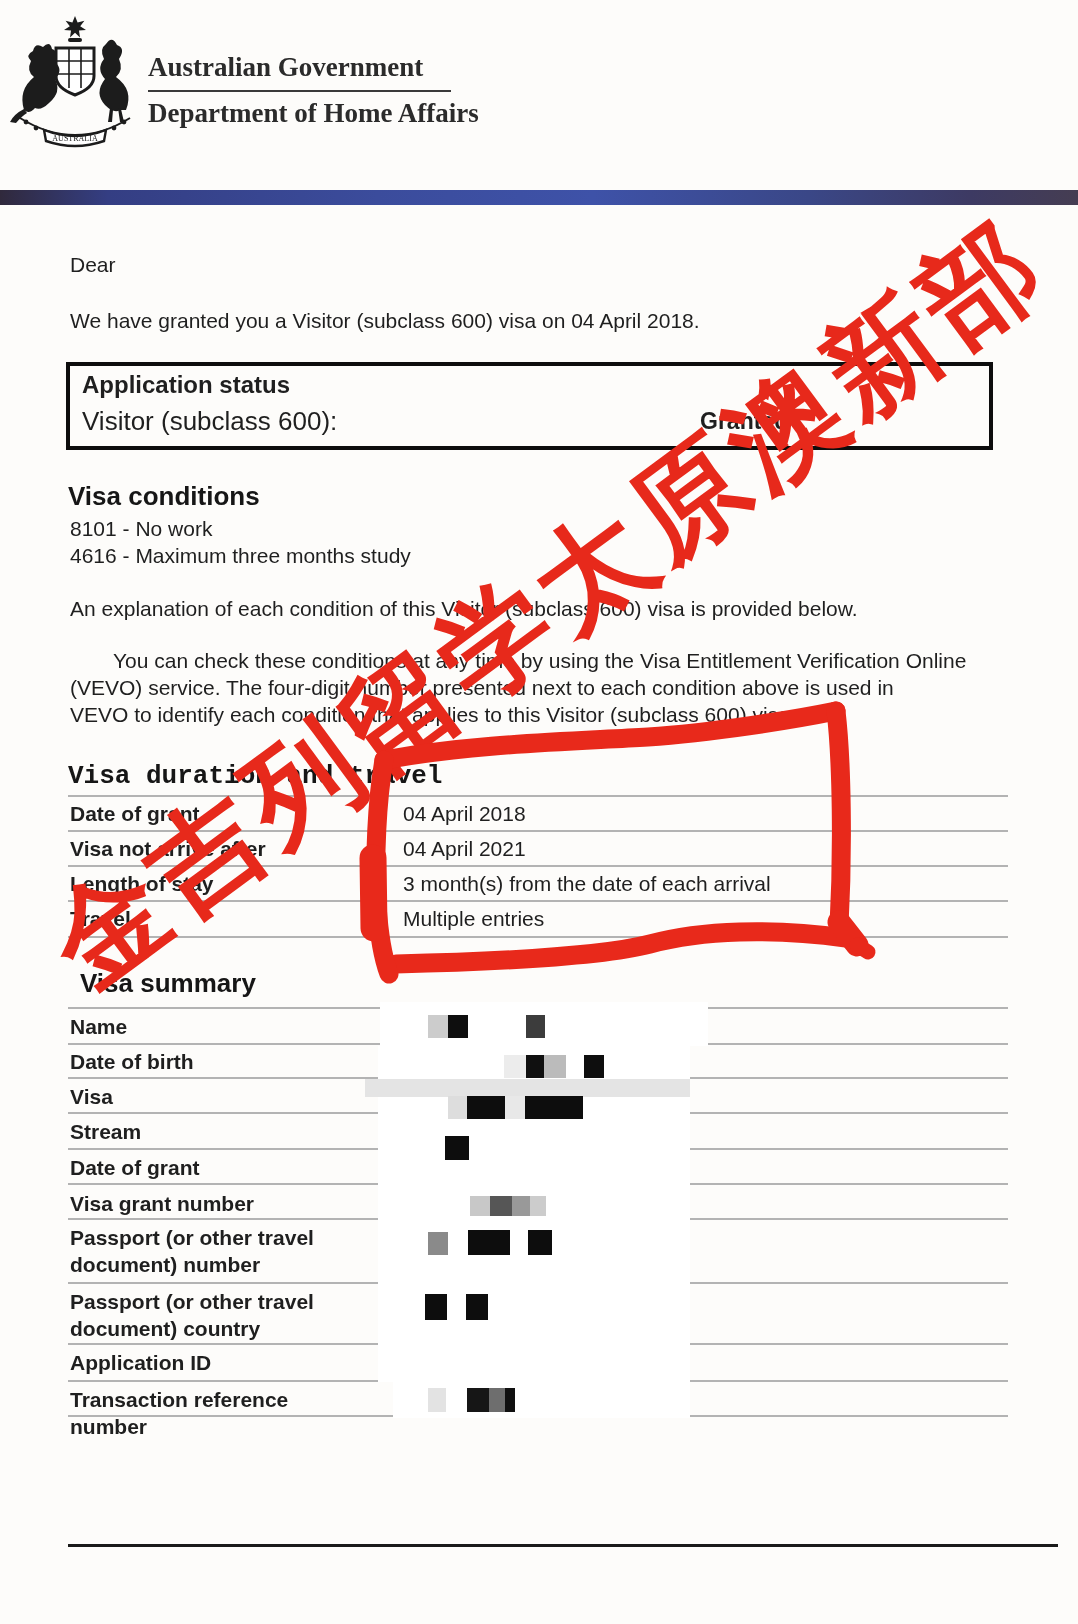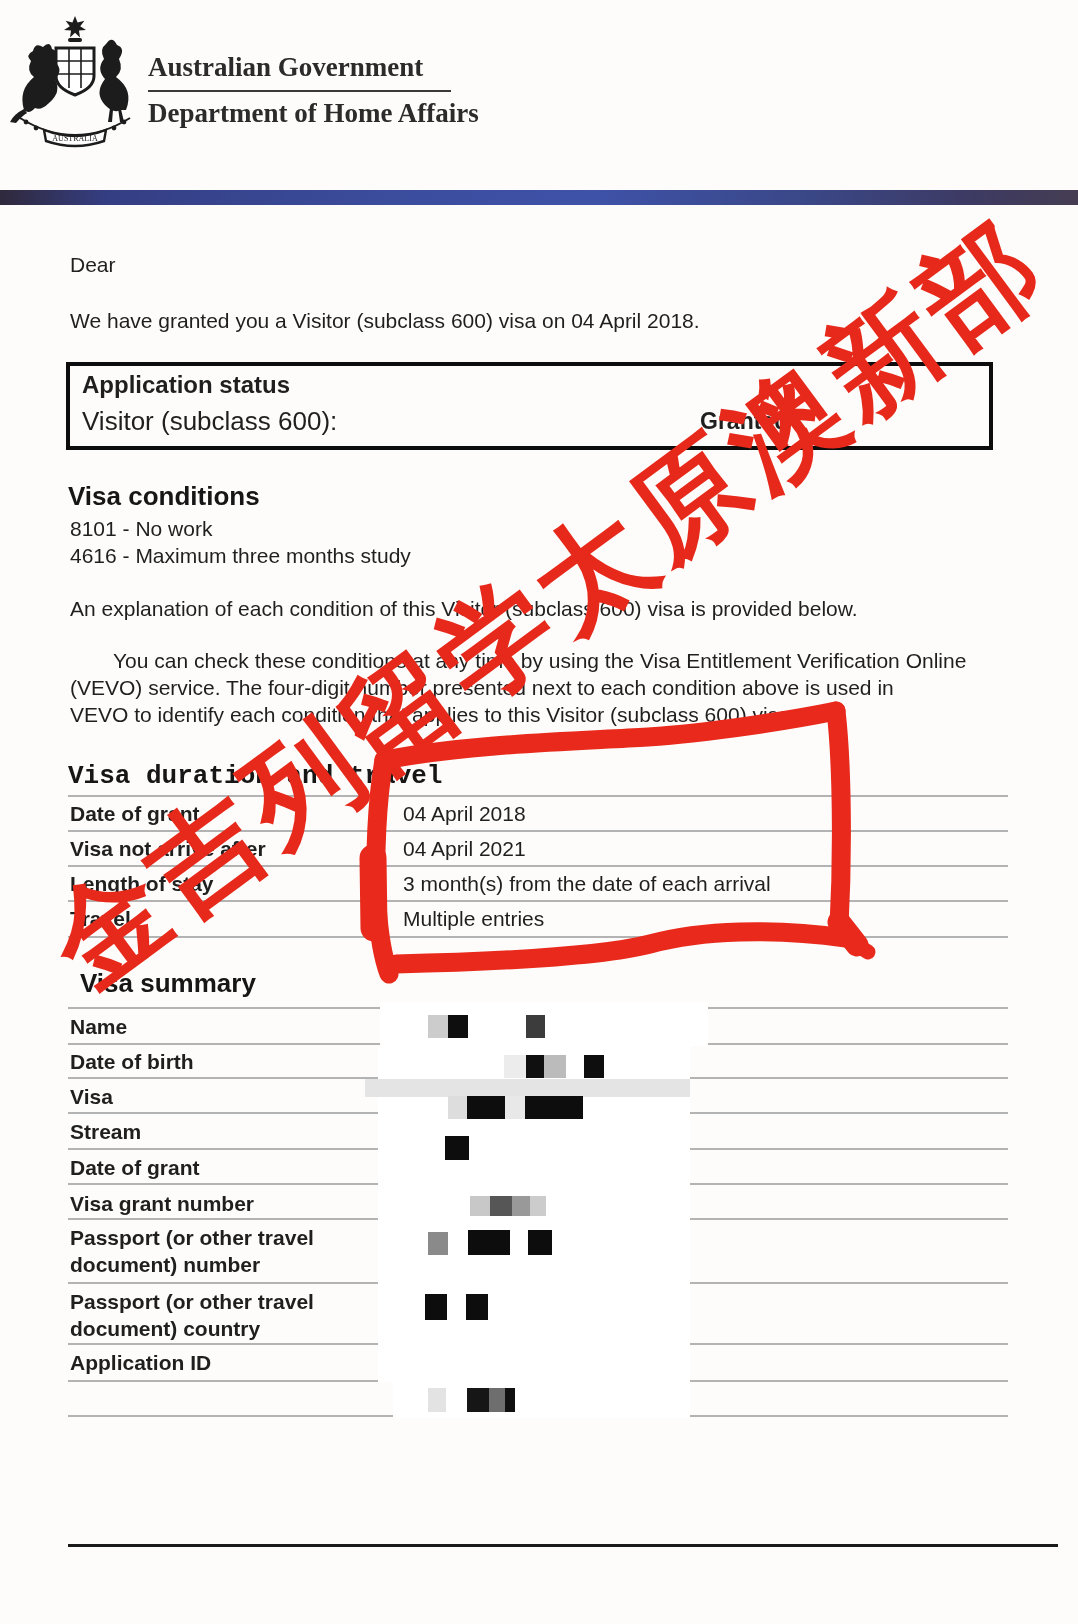--- a/index.html
+++ b/index.html
@@ -119,20 +119,21 @@
 
   <div class="sum-label" style="top:1013px">Name</div>
   <div class="sum-label" style="top:1048px">Date of birth</div>
   <div class="sum-label" style="top:1083px">Visa</div>
   <div class="sum-label" style="top:1118px">Stream</div>
   <div class="sum-label" style="top:1154px">Date of grant</div>
   <div class="sum-label" style="top:1224px">Passport (or other travel document) number</div>
   <div class="sum-label" style="top:1190px">Visa grant number</div>
   <div class="sum-label" style="top:1288px">Passport (or other travel document) country</div>
   <div class="sum-label" style="top:1349px">Application ID</div>
+  <div class="sum-label" style="top:1386px">Transaction reference number</div>
 
   <b class="wh" style="left:380px;top:1002px;width:328px;height:44px"></b>
   <b class="wh" style="left:378px;top:1046px;width:312px;height:34px"></b>
   <b class="grayband" style="left:365px;top:1079px;width:325px;height:18px"></b>
   <b class="wh" style="left:378px;top:1097px;width:312px;height:18px"></b>
   <b class="wh" style="left:378px;top:1115px;width:312px;height:35px"></b>
   <b class="wh" style="left:378px;top:1150px;width:312px;height:36px"></b>
   <b class="wh" style="left:378px;top:1186px;width:312px;height:35px"></b>
   <b class="wh" style="left:378px;top:1221px;width:312px;height:64px"></b>
   <b class="wh" style="left:378px;top:1285px;width:312px;height:61px"></b>

